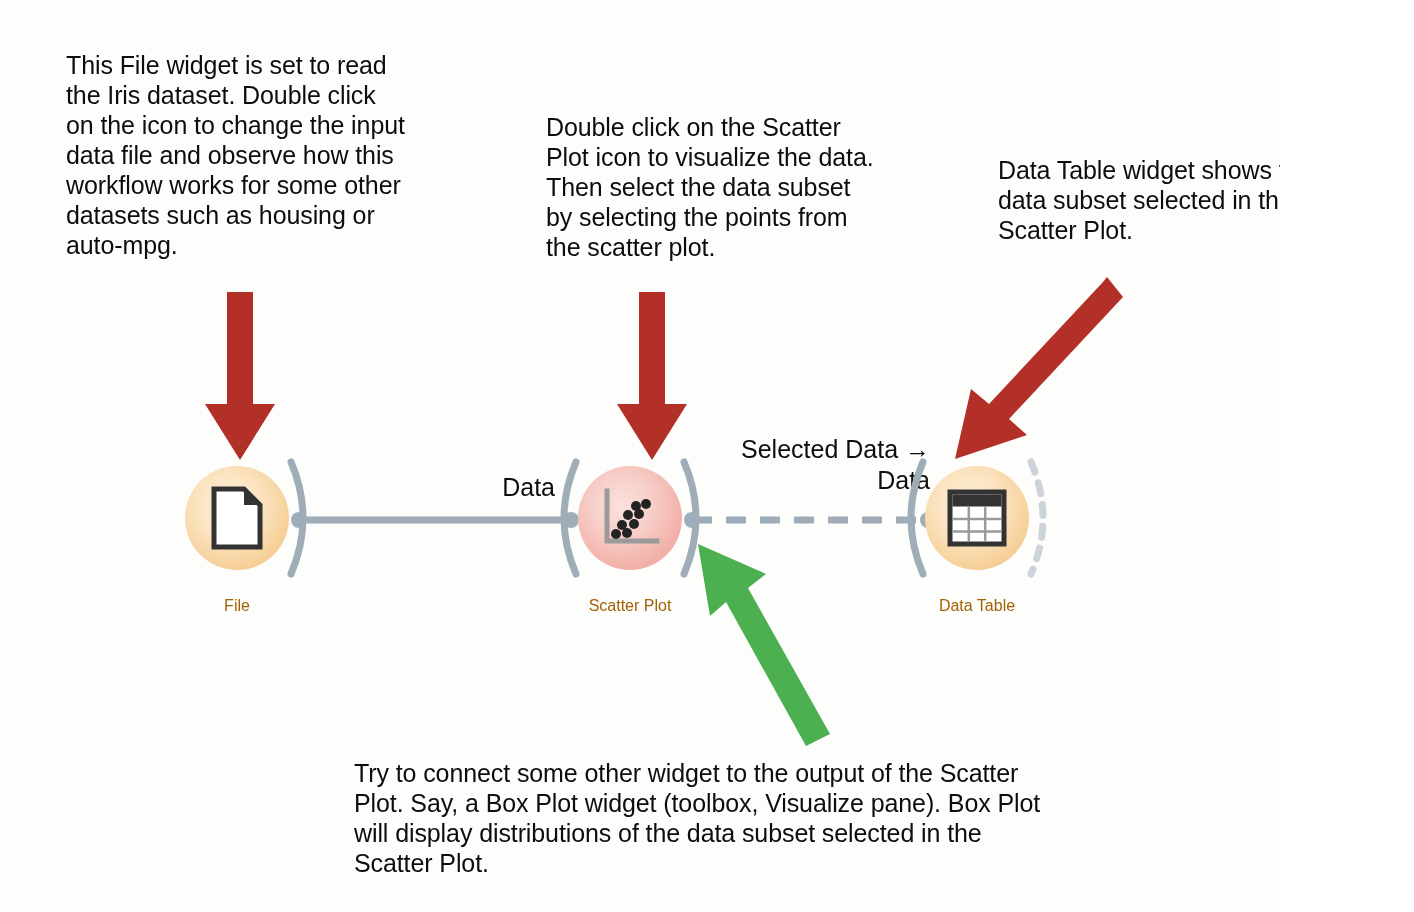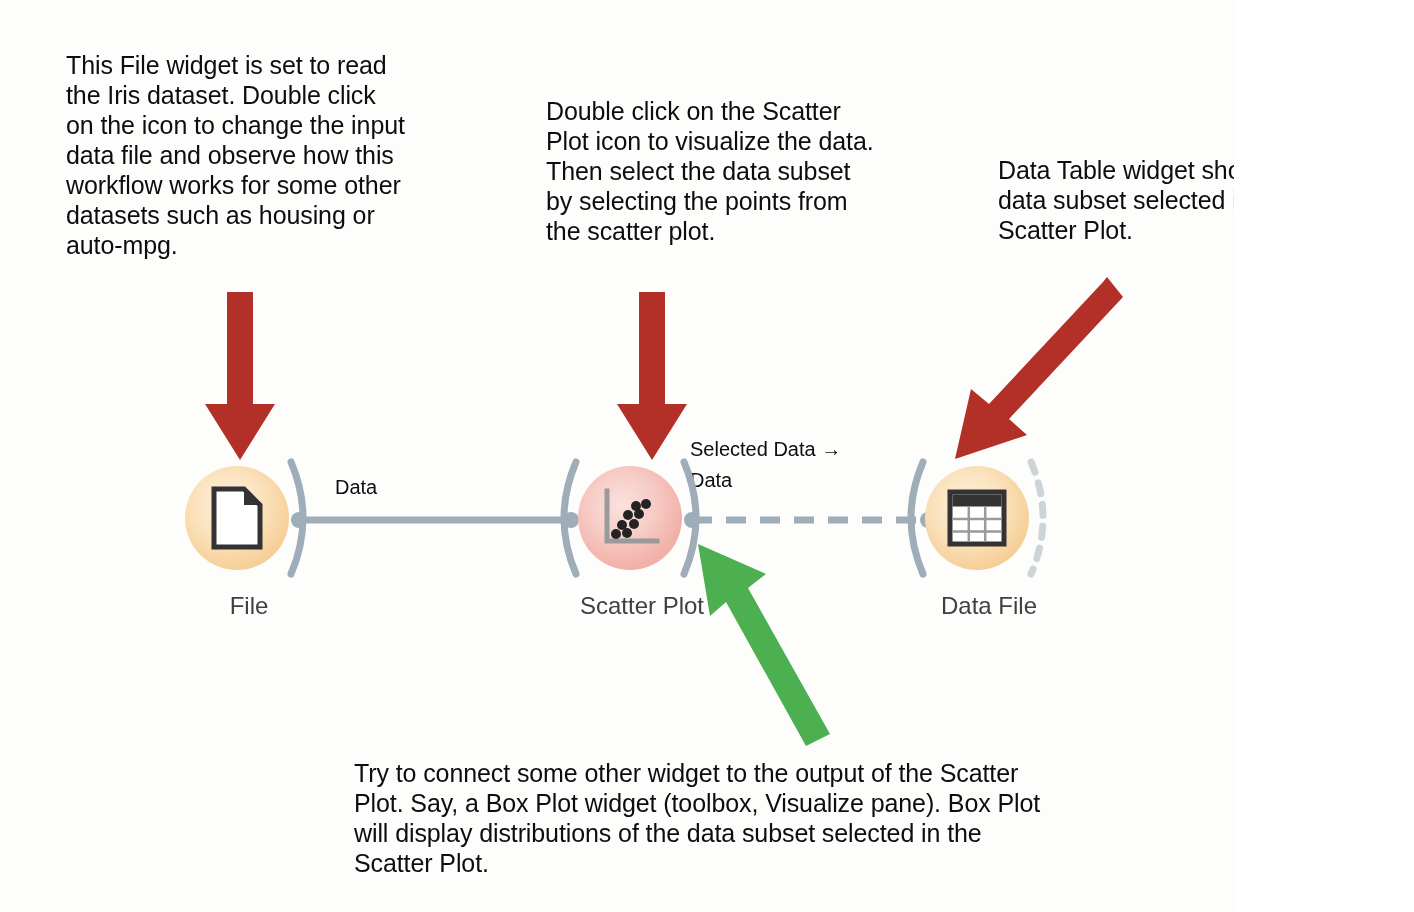--- a/index.html
+++ b/index.html
@@ -9,34 +9,35 @@
     background: #ffffff;
   }
   #canvas {
     position: relative;
     width: 1234px;
     height: 912px;
     background: #fdfdfc;
     overflow: hidden;
     font-family: "Liberation Sans", sans-serif;
     color: #111111;
+    padding-left: 46px;
   }
 
   
   .annotation {
     position: absolute;
     font-family: "Liberation Sans", sans-serif;
     font-size: 25px;
     line-height: 30px;
     color: #0d0d0d;
     white-space: pre-line;
     letter-spacing: -0.1px;
   }
   #note-file      { left: 66px;  top: 50px;  width: 340px; }
-  #note-scatter   { left: 546px; top: 96px;  width: 330px; }
+  #note-scatter   { left: 546px; top: 112px;  width: 330px; }
   #note-datatable { left: 998px; top: 155px; width: 350px; }
   #note-boxplot   { left: 348px; top: 758px; width: 700px; margin-left: 6px; }
 
   
   .node {
     position: absolute;
     width: 220px;
     height: 200px;
   }
   .node .disc {
@@ -60,27 +61,27 @@
     left: 58px;
     top: 16px;
     width: 104px;
     height: 104px;
     display: flex;
     align-items: center;
     justify-content: center;
   }
   .node .caption {
     position: absolute;
-    left: 12px;
+    left: 0;
     top: 142px;
     width: 220px;
     text-align: center;
-    font-size: 24px;
+    font-size: 16px;
     line-height: 28px;
-    color: #404040;
+    color: #a16207;
     font-family: "Liberation Sans", sans-serif;
   }
   .node .bracket {
     position: absolute;
     top: 6px;
     width: 40px;
     height: 124px;
     pointer-events: none;
   }
   .bracket.left  { left: 24px; }
@@ -93,22 +94,22 @@
   
   .link {
     position: absolute;
     pointer-events: none;
   }
   #link-1 { left: 285px; top: 480px; width: 300px; height: 80px; }
   #link-2 { left: 680px; top: 480px; width: 260px; height: 80px; }
 
   .link-label {
     position: absolute;
-    text-align: left;
-    font-size: 20px;
+    text-align: right;
+    font-size: 25px;
     line-height: 31px;
     color: #0d0d0d;
     font-family: "Liberation Sans", sans-serif;
     white-space: pre-line;
   }
   #label-1 { left: 335px; top: 472px; width: 220px; }
   #label-2 { left: 690px; top: 434px; width: 240px; }
 
   
   .arrow { position: absolute; pointer-events: none; }
@@ -209,21 +210,21 @@
         <rect x="5.5" y="5.5" width="49" height="12" fill="#333333"></rect>
         <g stroke="#9a9a9a" stroke-width="2.5">
           <line x1="5.5" y1="30" x2="54.5" y2="30"></line>
           <line x1="5.5" y1="42.5" x2="54.5" y2="42.5"></line>
           <line x1="21.8" y1="17.5" x2="21.8" y2="52.5"></line>
           <line x1="38.2" y1="17.5" x2="38.2" y2="52.5"></line>
         </g>
       </svg>
     </div>
 
-    <div class="caption">Data File</div>
+    <div class="caption">Data Table</div>
   </div>
 
   <svg class="arrow" id="arrow-file" viewBox="0 0 120 170">
     <g fill="#b33029">
       <path d="M47 0 H73 V112 H95 L60 168 L25 112 H47 Z"></path>
     </g>
   </svg>
 
   <svg class="arrow" id="arrow-scatter" viewBox="0 0 120 170">
     <g fill="#b33029">

